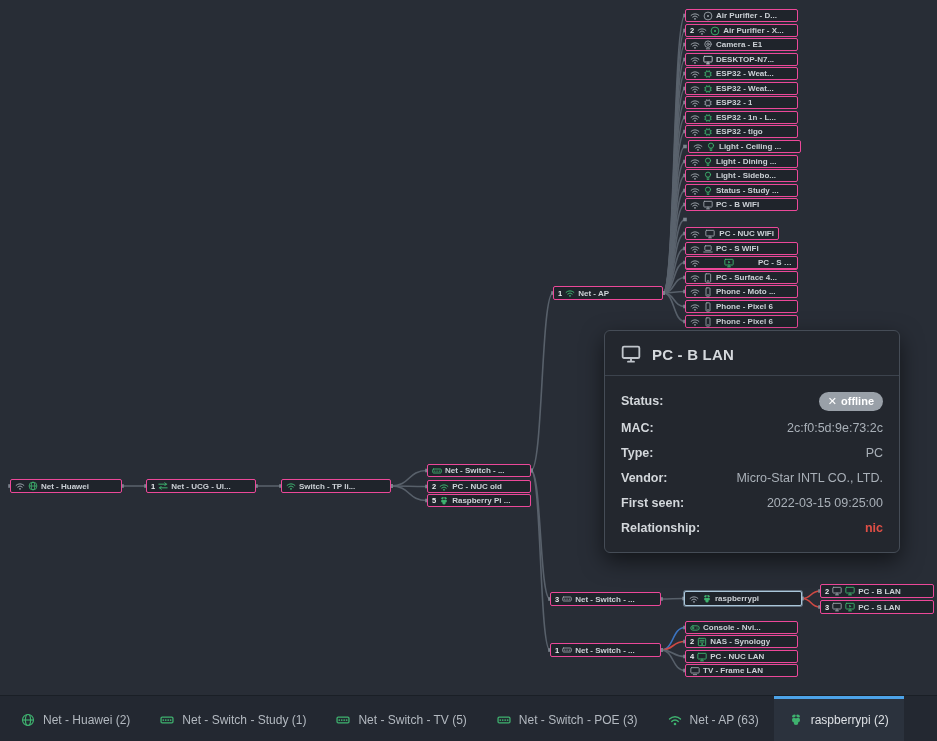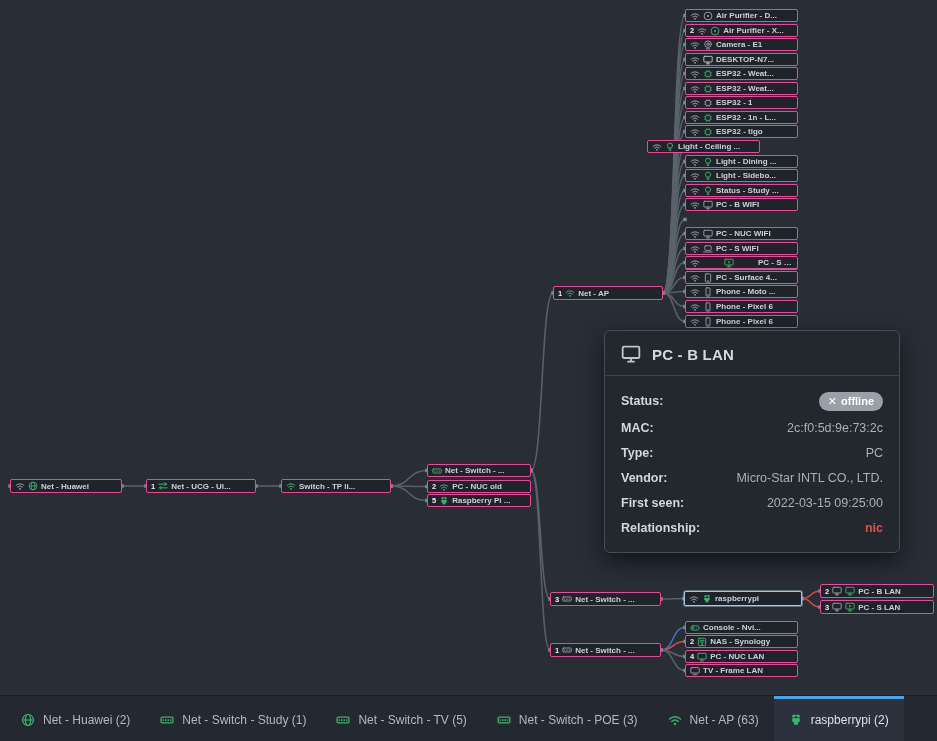--- a/index.html
+++ b/index.html
@@ -485,21 +485,21 @@
         </svg>
       </span>
       <span class="ic c-green">
         <svg viewBox="0 0 12 12" fill="none" stroke="currentColor" stroke-width="1">
           <rect x="3.2" y="3.2" width="5.6" height="5.6" rx="0.6"></rect>
           <path d="M4.6 3.2V1.4M7.4 3.2V1.4M4.6 10.6V8.8M7.4 10.6V8.8M3.2 4.6H1.4M3.2 7.4H1.4M10.6 4.6H8.8M10.6 7.4H8.8"></path>
         </svg>
       </span>
       <span class="lbl">ESP32 - tlgo</span>
     </div>
-    <div class="gnode" style="left: 647px; top: 140px; width: 113px; height: 13px;">
+    <div class="gnode" style="left: 688px; top: 140px; width: 113px; height: 13px;">
       <span class="ic c-gray">
         <svg viewBox="0 0 12 12">
           <path d="M1.3 5.2a6.6 6.6 0 0 1 9.4 0" fill="none" stroke="currentColor" stroke-width="1.2" stroke-linecap="round"></path>
           <path d="M3.2 7.2a3.9 3.9 0 0 1 5.6 0" fill="none" stroke="currentColor" stroke-width="1.2" stroke-linecap="round"></path>
           <circle cx="6" cy="9.4" r="1.1" fill="currentColor"></circle>
         </svg>
       </span>
       <span class="ic c-green">
         <svg viewBox="0 0 12 12" fill="none" stroke="currentColor" stroke-width="1.1" stroke-linecap="round">
           <circle cx="6" cy="4.4" r="3.1"></circle>
@@ -581,21 +581,21 @@
         </svg>
       </span>
       <span class="ic c-gray">
         <svg viewBox="0 0 12 12" fill="none" stroke="currentColor" stroke-width="1.1" stroke-linecap="round">
           <rect x="2.2" y="2.2" width="7.6" height="5.4" rx="0.8"></rect>
           <path d="M0.9 9.6h10.2"></path>
         </svg>
       </span>
       <span class="lbl">PC - Dell XPS ...</span>
     </div>
-    <div class="gnode" style="left: 685px; top: 227px; width: 113px; height: 13px;">
+    <div class="gnode" style="left: 685px; top: 227px; width: 94px; height: 13px; justify-content: space-between;">
       <span class="ic c-gray">
         <svg viewBox="0 0 12 12">
           <path d="M1.3 5.2a6.6 6.6 0 0 1 9.4 0" fill="none" stroke="currentColor" stroke-width="1.2" stroke-linecap="round"></path>
           <path d="M3.2 7.2a3.9 3.9 0 0 1 5.6 0" fill="none" stroke="currentColor" stroke-width="1.2" stroke-linecap="round"></path>
           <circle cx="6" cy="9.4" r="1.1" fill="currentColor"></circle>
         </svg>
       </span>
       <span class="ic c-gray">
         <svg viewBox="0 0 12 12" fill="none" stroke="currentColor" stroke-width="1.1" stroke-linecap="round">
           <rect x="1" y="1.6" width="10" height="6.8" rx="0.8"></rect>

